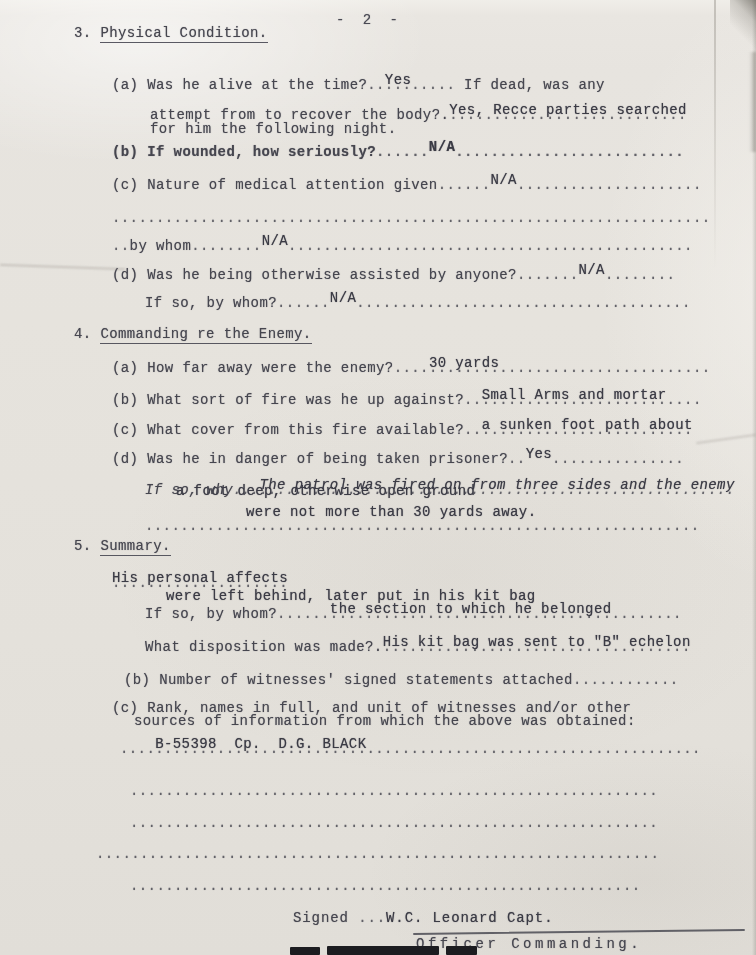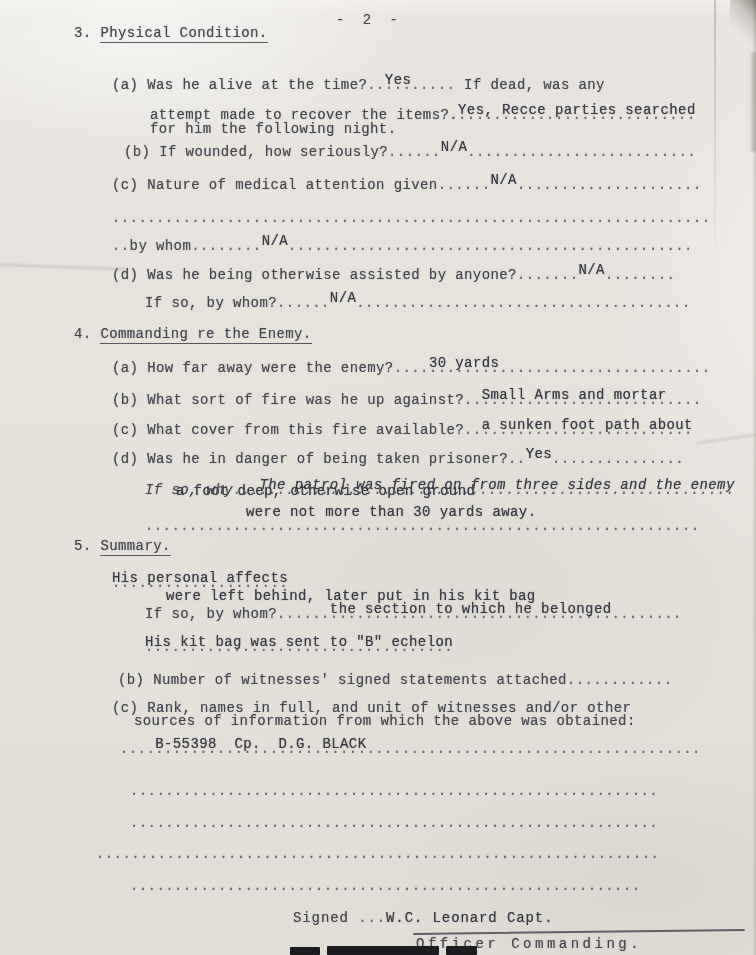--- a/index.html
+++ b/index.html
@@ -42,43 +42,43 @@
     background:linear-gradient(90deg,rgba(100,96,88,0) 0%,rgba(100,96,88,0.25) 100%);}
 </style>
 </head>
 <body>
 
 <div class="paper" id="paper">
   <div id="lines-layer">
       <div class="line pagenum" style="left: 336px; top: 13px;"><span class="seg-t">- 2 -</span></div>
       <div class="line" style="left: 74px; top: 26px; font-family: Liberation Mono, monospace;"><span class="seg-t">3. </span><span class="seg-h">Physical Condition.</span></div>
       <div class="line" style="left: 112px; top: 78px;"><span class="seg-t">(a) Was he alive at the time?</span><span class="seg-d">..</span><span class="ansdots"><span class="dots-under">.........</span><span class="seg-a">Yes</span></span><span class="seg-d">.....</span><span class="seg-t"> If dead, was any</span></div>
-      <div class="line" style="left: 150px; top: 108px;"><span class="seg-t">attempt made to recover the items?.</span><span class="ansdots"><span class="dots-under">.................................</span><span class="seg-a">Yes, Recce parties searched</span></span></div>
+      <div class="line" style="left: 150px; top: 108px;"><span class="seg-t">attempt from to recover the body?.</span><span class="ansdots"><span class="dots-under">.................................</span><span class="seg-a">Yes, Recce parties searched</span></span></div>
       <div class="line" style="left: 150px; top: 122px;"><span class="seg-t">for him the following night.</span></div>
-      <div class="line" style="left: 124px; top: 145px;"><span class="seg-t">(b) If wounded, how seriously?</span><span class="seg-d">......</span><span class="seg-a">N/A</span><span class="seg-d">..........................</span></div>
+      <div class="line" style="left: 112px; top: 145px; font-weight: bold;"><span class="seg-t">(b) If wounded, how seriously?</span><span class="seg-d">......</span><span class="seg-a">N/A</span><span class="seg-d">..........................</span></div>
       <div class="line" style="left: 112px; top: 178px;"><span class="seg-t">(c) Nature of medical attention given</span><span class="seg-d">......</span><span class="seg-a">N/A</span><span class="seg-d">.....................</span></div>
       <div class="line" style="left: 112px; top: 211px;"><span class="seg-d">....................................................................</span></div>
       <div class="line" style="left: 112px; top: 239px;"><span class="seg-d">..</span><span class="seg-t">by whom</span><span class="seg-d">........</span><span class="seg-a">N/A</span><span class="seg-d">..............................................</span></div>
       <div class="line" style="left: 112px; top: 268px;"><span class="seg-t">(d) Was he being otherwise assisted by anyone?</span><span class="seg-d">.......</span><span class="seg-a">N/A</span><span class="seg-d">........</span></div>
       <div class="line" style="left: 145px; top: 296px;"><span class="seg-t">If so, by whom?</span><span class="seg-d">......</span><span class="seg-a">N/A</span><span class="seg-d">......................................</span></div>
       <div class="line" style="left: 74px; top: 327px;"><span class="seg-t">4. </span><span class="seg-h">Commanding re the Enemy.</span></div>
       <div class="line" style="left: 112px; top: 361px;"><span class="seg-t">(a) How far away were the enemy?</span><span class="seg-d">....</span><span class="ansdots"><span class="dots-under">..............</span><span class="seg-a">30 yards</span></span><span class="seg-d">........................</span></div>
       <div class="line" style="left: 112px; top: 393px;"><span class="seg-t">(b) What sort of fire was he up against?</span><span class="seg-d">..</span><span class="ansdots"><span class="dots-under">...........................</span><span class="seg-a">Small Arms and mortar</span></span><span class="seg-d">....</span></div>
       <div class="line" style="left: 112px; top: 423px; text-align: center;"><span class="seg-t">(c) What cover from this fire available?</span><span class="seg-d">..</span><span class="ansdots"><span class="dots-under">..............................</span><span class="seg-a">a sunken foot path about</span></span></div>
       <div class="line" style="left: 176px; top: 436px; margin-top: 48px;"><span class="seg-c">a foot deep, otherwise open ground</span></div>
       <div class="line" style="left: 112px; top: 452px;"><span class="seg-t">(d) Was he in danger of being taken prisoner?</span><span class="seg-d">..</span><span class="seg-a">Yes</span><span class="seg-d">...............</span></div>
       <div class="line" style="left: 145px; top: 483px; font-style: italic;"><span class="seg-t">If so, why</span><span class="seg-d">...</span><span class="ansdots"><span class="dots-under">............................................................</span><span class="seg-a">The patrol was fired on from three sides and the enemy</span></span></div>
       <div class="line" style="left: 218px; top: 505px; margin-left: 28px;"><span class="seg-c">were not more than 30 yards away.</span></div>
       <div class="line" style="left: 145px; top: 519px;"><span class="seg-d">...............................................................</span></div>
       <div class="line" style="left: 74px; top: 539px;"><span class="seg-t">5. </span><span class="seg-h">Summary.</span></div>
       <div class="line" style="left: 112px; top: 576px;"><span class="ansdots"><span class="dots-under">..........................</span><span class="seg-a">His personal affects</span></span></div>
       <div class="line" style="left: 166px; top: 589px;"><span class="seg-c">were left behind, later put in his kit bag</span></div>
       <div class="line" style="left: 145px; top: 607px;"><span class="seg-t">If so, by whom?</span><span class="seg-d">......</span><span class="ansdots"><span class="dots-under">......................................</span><span class="seg-a">the section to which he belonged</span></span><span class="seg-d">........</span></div>
-      <div class="line" style="left: 145px; top: 640px;"><span class="ansdots"><span class="dots-under">.........................................</span><span class="seg-a">His kit bag was sent to "B" echelon</span></span></div>
-      <div class="line" style="left: 118px; top: 673px;"><span class="seg-t">(b) Number of witnesses' signed statements attached</span><span class="seg-d">............</span></div>
+      <div class="line" style="left: 145px; top: 640px;"><span class="seg-t">What disposition was made?.</span><span class="ansdots"><span class="dots-under">.........................................</span><span class="seg-a">His kit bag was sent to "B" echelon</span></span></div>
+      <div class="line" style="left: 124px; top: 673px;"><span class="seg-t">(b) Number of witnesses' signed statements attached</span><span class="seg-d">............</span></div>
       <div class="line" style="left: 112px; top: 701px;"><span class="seg-t">(c) Rank, names in full, and unit of witnesses and/or other</span></div>
       <div class="line" style="left: 134px; top: 714px;"><span class="seg-t">sources of information from which the above was obtained:</span></div>
       <div class="line" style="left: 120px; top: 742px;"><span class="seg-d">....</span><span class="ansdots"><span class="dots-under">..............................</span><span class="seg-a">B-55398  Cp.  D.G. BLACK</span></span><span class="seg-d">......................................</span></div>
       <div class="line" style="left: 130px; top: 784px;"><span class="seg-d">............................................................</span></div>
       <div class="line" style="left: 130px; top: 816px;"><span class="seg-d">............................................................</span></div>
       <div class="line" style="left: 96px; top: 847px;"><span class="seg-d">................................................................</span></div>
       <div class="line" style="left: 130px; top: 879px;"><span class="seg-d">..........................................................</span></div>
       <div class="line sig" style="left: 293px; top: 911px;"><span class="seg-t">Signed </span><span class="seg-d">...</span><span class="seg-c">W.C. Leonard Capt.</span></div>
       <div class="line oc" style="left: 416px; top: 937px;"><span class="seg-t">Officer Commanding.</span></div>
     </div>

